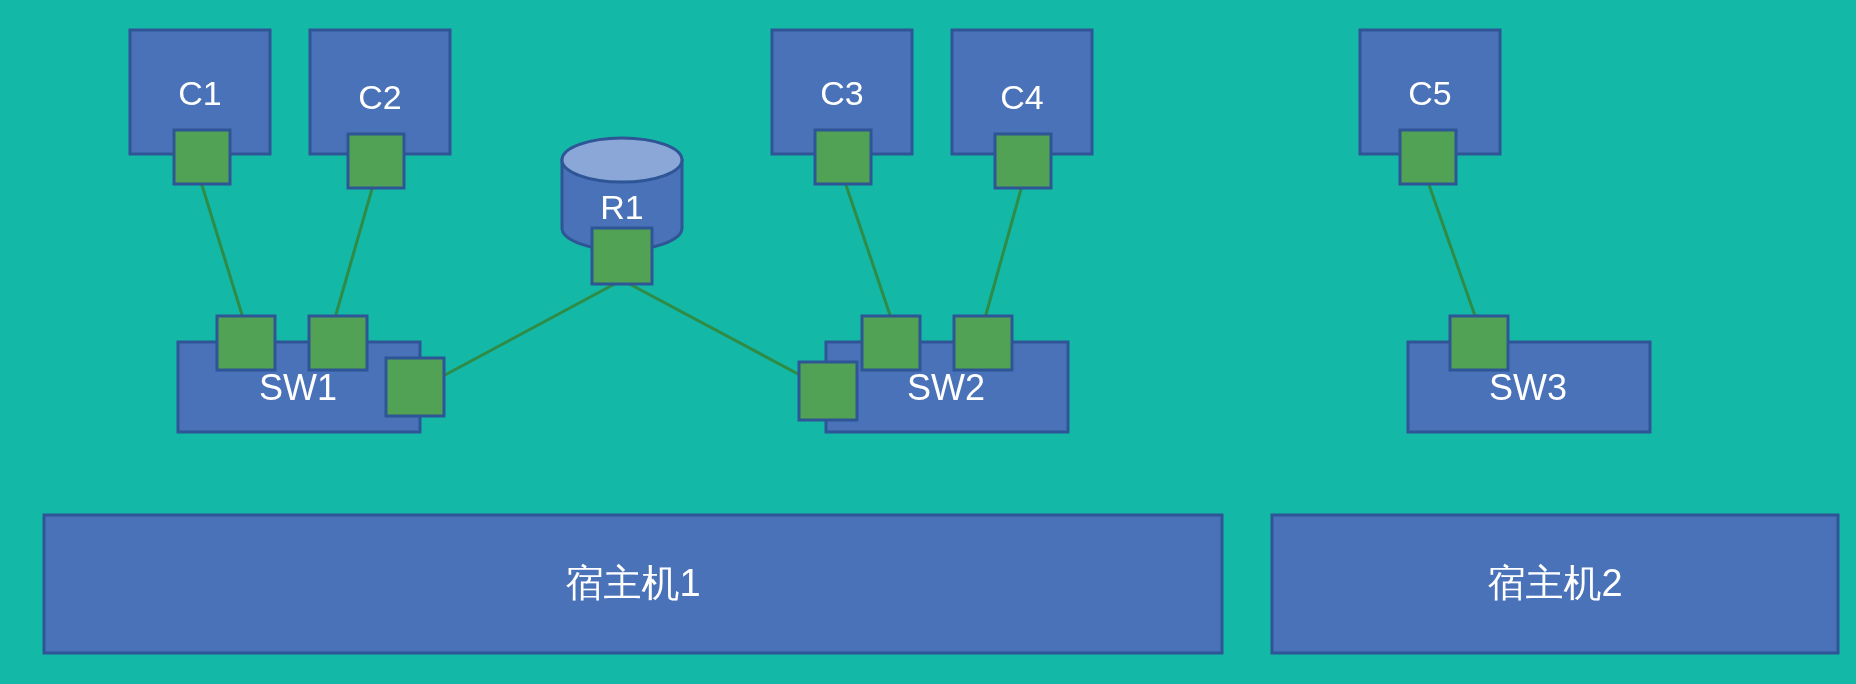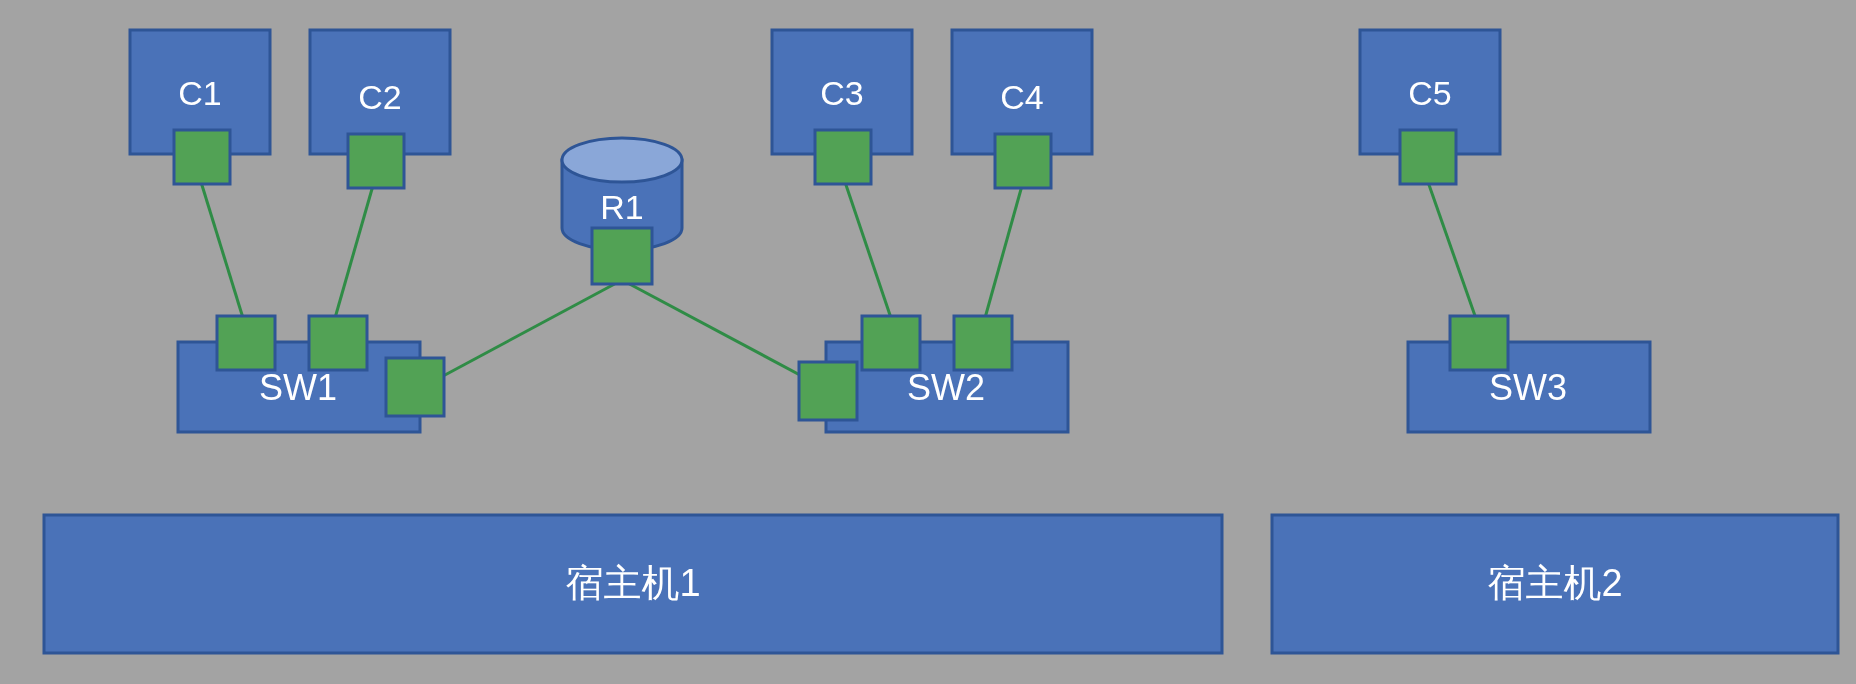--- a/index.html
+++ b/index.html
@@ -11,21 +11,21 @@
   body {
     width: 1856px;
     height: 684px;
     font-family: "Liberation Sans", "DejaVu Sans", sans-serif;
     overflow: hidden;
   }
   #diagram-root {
     position: relative;
     width: 1856px;
     height: 684px;
-    background: #a3a3a3;
+    background: #14b8a6;
   }
   svg#topology {
     display: block;
     width: 1856px;
     height: 684px;
   }
   .node-label {
     fill: #ffffff;
     font-family: "Liberation Sans", "DejaVu Sans", sans-serif;
     font-weight: 400;

